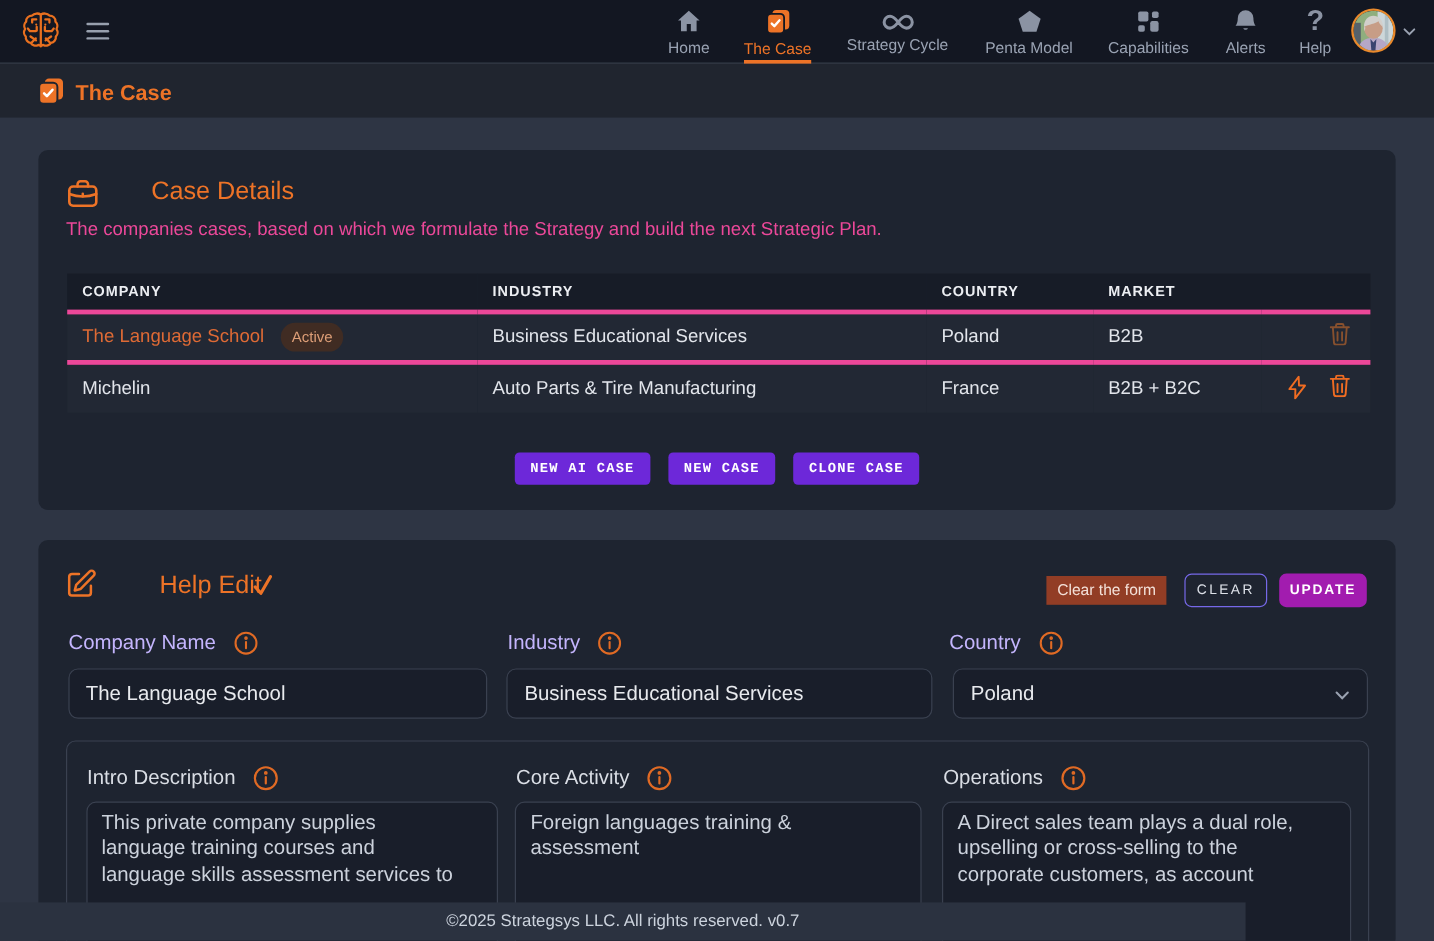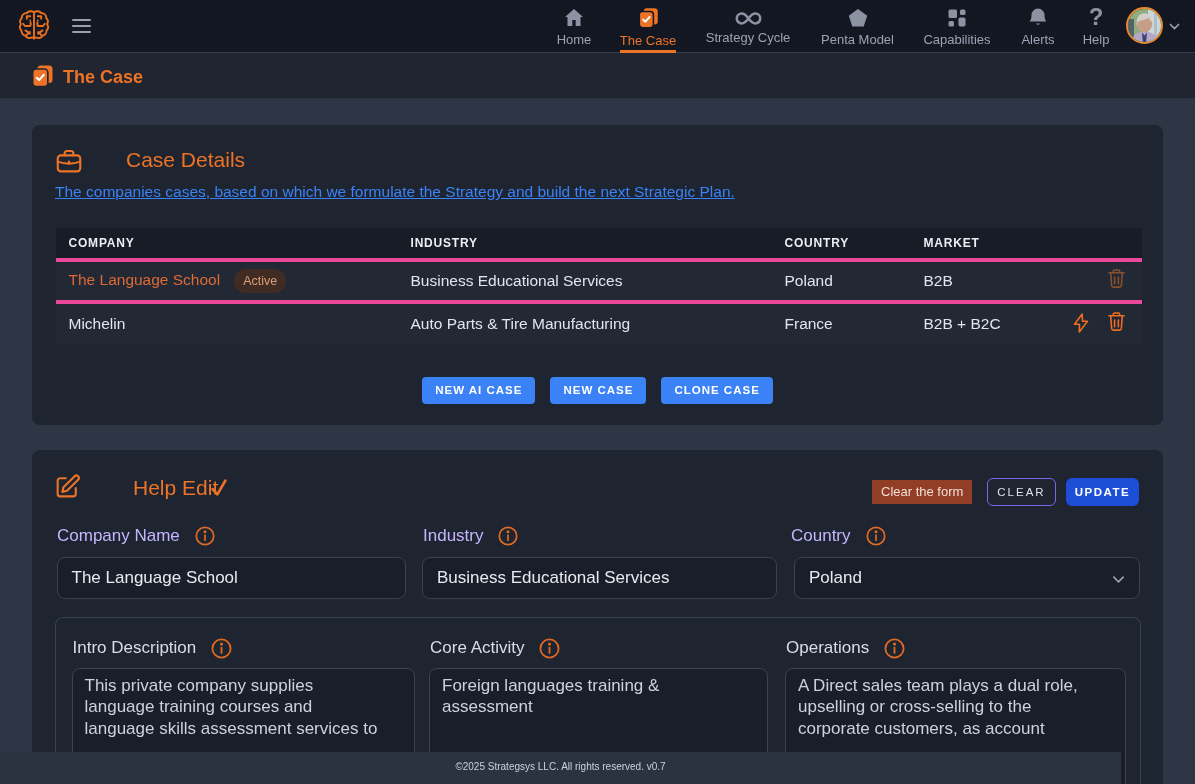--- a/index.html
+++ b/index.html
@@ -24,44 +24,44 @@
 .chev { position:absolute; left:1168px; top:20px; }
 
 .pagebar { position:absolute; top:52px; left:0; width:1195px; height:46px; background:#20252f; border-top:1px solid #39404d; z-index:40; }
 .pagebar svg { position:absolute; left:28.3px; top:9.2px; }
 .pagebar .ptitle { position:absolute; left:63px; top:14px; color:#ed7327; font-size:18px; font-weight:bold; }
 
 .card { position:absolute; left:32px; width:1131px; background:#1e2430; border-radius:8px; }
 #card1 { top:125px; height:300px; }
 #card2 { top:450px; height:340px; }
 .card-title { position:absolute; color:#ed7327; font-size:21px;margin-left:36px; }
-.card-sub { position:absolute; left:23px; top:58px; color:#3b82f6; font-size:15.5px;text-decoration:underline; }
+.card-sub { position:absolute; left:23px; top:58px; color:#ec4899; font-size:15.5px; }
 
 .tbl { position:absolute; left:23.5px; top:102.5px; width:1086px; font-size:15.5px; border-collapse:collapse; }
 .tbl thead tr { background:#171c27; height:32px; }
 .tbl th { text-align:left; color:#eceef2; font-size:12px; letter-spacing:0.8px; font-weight:bold; padding:0 13px; }
 .tbl tbody tr { background:#222834; height:42px; }
 .tbl td { padding:0 13px; color:#e2e5eb; border-top:4px solid #ec4899; }
 .linkco { color:#de6a35; }
 .badge { display:inline-block; margin-left:14px; background:#402c23; color:#dd9e77; font-size:12.5px; padding:5px 9px; border-radius:13px; }
 .rowicons { text-align:right; white-space:nowrap; padding-right:17px !important; }
 .btnrow { position:absolute; top:251.5px; left:0; width:1131px; display:flex; justify-content:center; gap:15px; }
-.gbtn { background:#3b82f6; color:#fff; border:none; font-family:Liberation Sans, sans-serif; font-size:11.5px; letter-spacing:1px; height:27px; padding:0 13px; border-radius:4px; font-weight:bold; }
+.gbtn { background:#6d28d9; color:#fff; border:none; font-family:Liberation Mono, monospace; font-size:11.5px; letter-spacing:1px; height:27px; padding:0 13px; border-radius:4px; font-weight:bold; }
 
 .hicon { position:absolute; left:25px; top:25px; }
 .tipbtn { position:absolute; left:840px; top:30px; background:#923d25; color:#f3e0d8; font-size:13px; height:24px; line-height:24px; padding:0 9px; border-radius:0; }
 .clearbtn { position:absolute; left:955px; top:28px; background:transparent; color:#dde1e8; border:1.5px solid #7668e8; border-radius:6px; font-family:inherit; font-size:11.5px; letter-spacing:2px; width:69px; height:28px; }
-.updbtn { position:absolute; left:1034px; top:28px; background:#1d4ed8; color:#fff; border:none; border-radius:6px; font-family:inherit; font-size:11.5px; letter-spacing:1.5px; width:73px; height:28px; font-weight:bold; }
+.updbtn { position:absolute; left:1034px; top:28px; background:#a21caf; color:#fff; border:none; border-radius:6px; font-family:inherit; font-size:11.5px; letter-spacing:1.5px; width:73px; height:28px; font-weight:bold; }
 .flabel { position:absolute; top:76px; display:flex; align-items:center; gap:14px; color:#c4b5fd; font-size:17px; height:20px; }
 .finput { position:absolute; top:106.5px; height:42px; background:#191e2a; border:1px solid #3a4150; border-radius:8px; color:#e8eaee; font-size:17px; padding:0 14px; display:flex; align-items:center; }
 .innerbox { position:absolute; left:23px; top:166.5px; width:1086px; height:200px; border:1px solid #3a4150; border-radius:8px; }
 .tlabel { position:absolute; top:20px; display:flex; align-items:center; gap:14px; color:#d9dde4; font-size:17px; height:21px; }
 .tarea { position:absolute; top:50px; height:130px; background:#191e2a; border:1px solid #3a4150; border-radius:8px; color:#ccd2dc; font-size:17px; padding:6px 12px; line-height:21.7px; }
 
-footer { position:absolute; top:752px; left:0; width:1121px; height:32px; background:#2b3240; display:flex; align-items:center; justify-content:center; padding-bottom:3px; color:#ccd3dd; font-size:10px; z-index:60; }
+footer { position:absolute; top:752px; left:0; width:1038px; height:32px; background:#2b3240; display:flex; align-items:center; justify-content:center; padding-bottom:3px; color:#ccd3dd; font-size:14px; z-index:60; }
 </style>
 </head>
 <body>
 
 <div class="card" id="card1">
   <svg class="hicon" style="left:21.8px;top:21px" width="30" height="30" viewBox="0 0 24 24" fill="none" stroke="#ed7327" stroke-width="1.7" stroke-linecap="round" stroke-linejoin="round">
     <rect x="3" y="7.5" width="18" height="12.8" rx="2.5"></rect>
     <path d="M8.5 7.5V6a2 2 0 012-2h3a2 2 0 012 2v1.5"></path>
     <path d="M3 12.5c6 2.2 12 2.2 18 0"></path>
     <path d="M12 12.4v1.6"></path>

